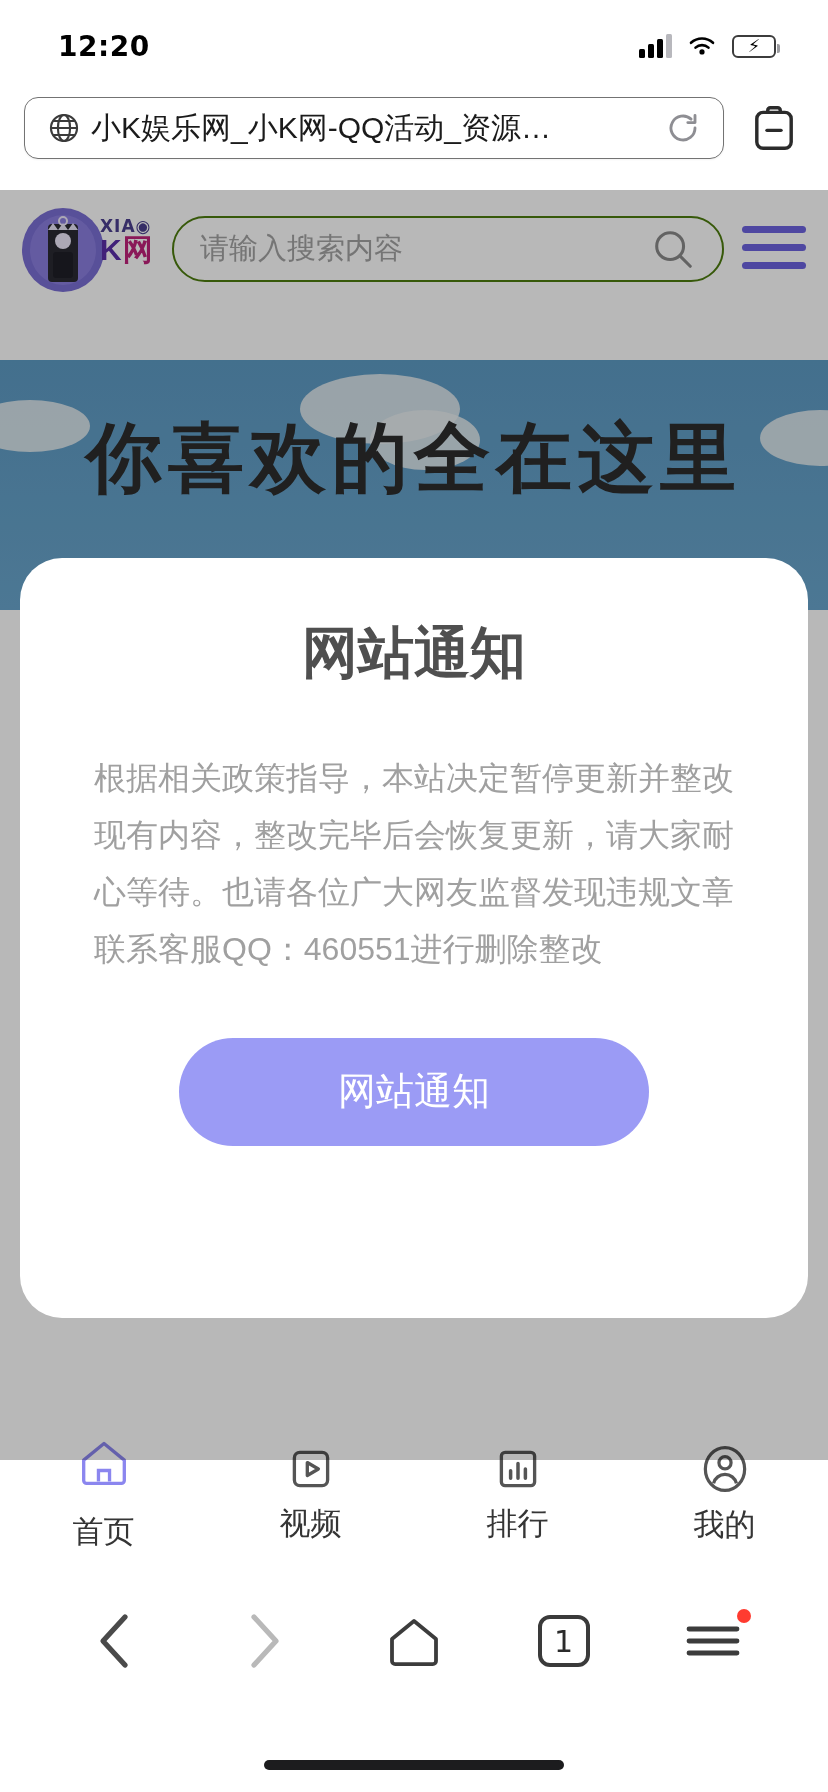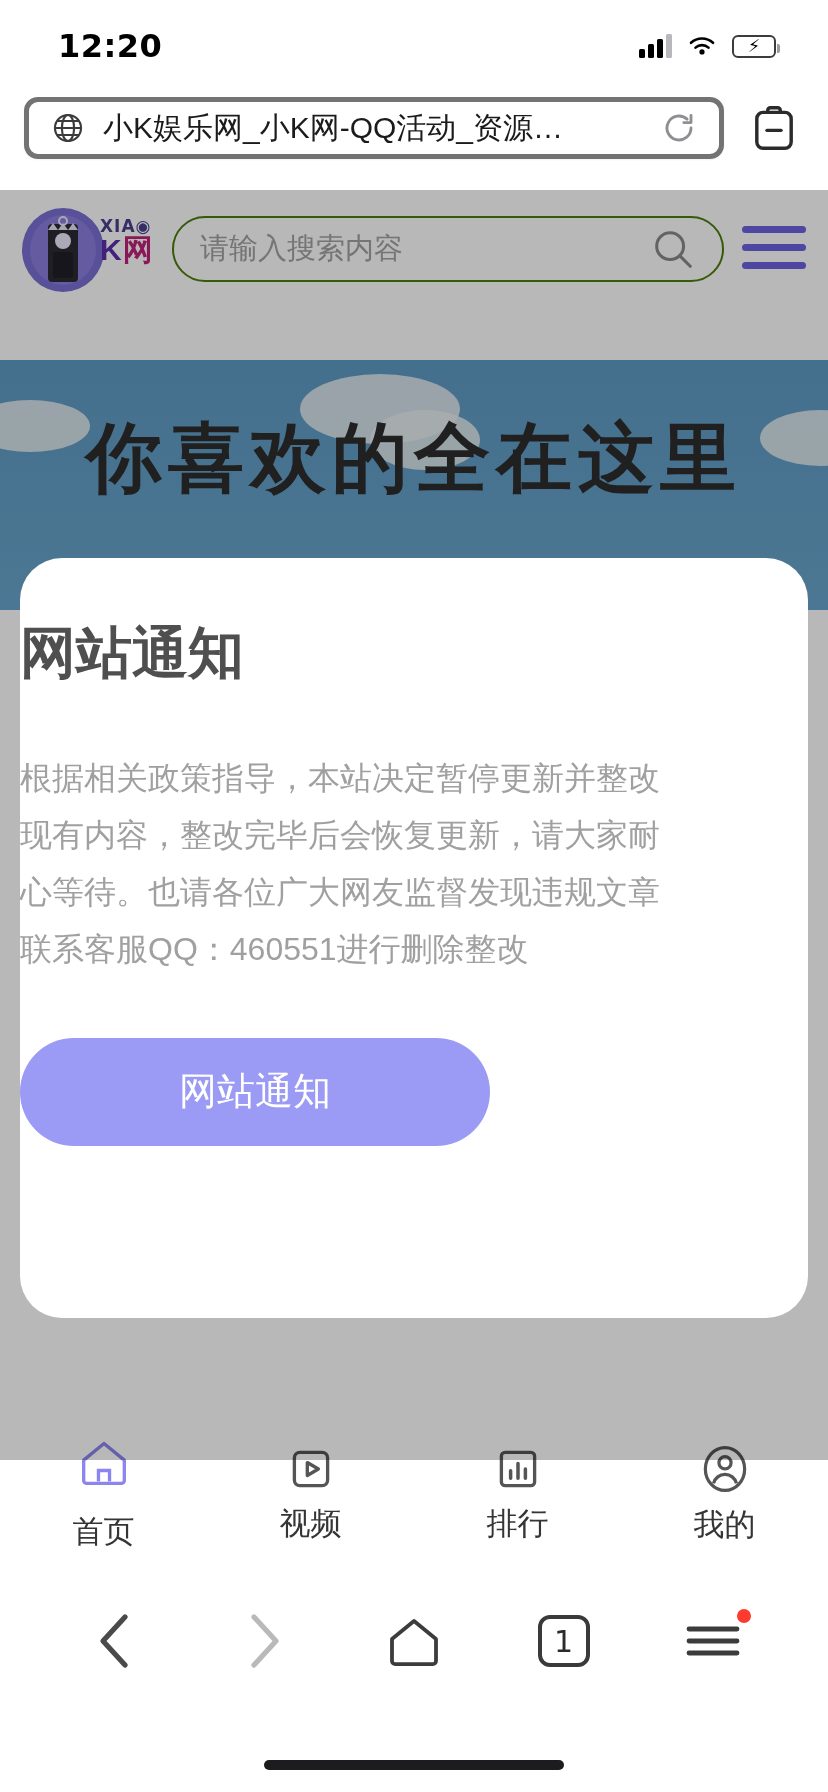--- a/index.html
+++ b/index.html
@@ -8,21 +8,21 @@
     font-family:"Liberation Sans","DejaVu Sans",sans-serif;
     background:#ffffff; overflow:hidden; position:relative;
   }
 
   
   .statusbar{
     position:absolute; top:0; left:0; width:828px; height:92px;
     display:flex; align-items:center; justify-content:space-between;
     padding:0 52px 0 58px;
   }
-  .sb-time{ font-size:32px; font-weight:600; color:#000; letter-spacing:.5px;
+  .sb-time{ font-size:28px; font-weight:600; color:#000; letter-spacing:.5px;
             font-family:"DejaVu Sans",sans-serif; }
   .sb-right{ display:flex; align-items:center; gap:14px; }
   .sig{ display:flex; align-items:flex-end; gap:3px; height:24px; }
   .sig i{ width:6px; background:#000; border-radius:1.5px; display:block; }
   .sig i:nth-child(1){height:9px}
   .sig i:nth-child(2){height:14px}
   .sig i:nth-child(3){height:19px}
   .sig i:nth-child(4){height:24px; background:#b8b8bd;}
   .batt{ width:44px; height:23px; border:2px solid #3c3c3c; border-radius:6px;
          position:relative; padding:2px; }
@@ -31,22 +31,22 @@
   .batt-fill{ width:100%; height:100%; background:#32d74b; border-radius:3px; }
   .bolt{ position:absolute; left:50%; top:50%; transform:translate(-50%,-50%);
          font-size:18px; color:#000; line-height:1; }
 
   
   .urlbar-row{
     position:absolute; top:96px; left:0; width:828px; height:64px;
     display:flex; align-items:center; padding:0 24px; gap:20px;
   }
   .urlfield{
-    flex:1; height:62px; background:#fff; border:5px solid #737373;
-    border-radius:14px; display:flex; align-items:center; gap:18px;
+    flex:1; height:62px; background:#fff; border:1px solid #737373;
+    border-radius:14px; display:flex; align-items:center; gap:10px;
     padding:0 22px; box-shadow:0 1px 2px rgba(0,0,0,.05);
   }
   .url-text{ flex:1; font-size:30px; color:#1b1b1b; white-space:nowrap;
              overflow:hidden; text-overflow:ellipsis; }
   .tabs-btn{ width:60px; display:flex; align-items:center; justify-content:center; }
 
   
   .webview{
     position:absolute; top:160px; left:0; width:828px; height:1270px;
     overflow:hidden; background:#fff;margin-top:30px;
@@ -108,21 +108,21 @@
   }
   .news-text{ flex:1; font-size:30px; color:#262626; white-space:nowrap;
               overflow:hidden; text-overflow:ellipsis; }
   .news-date{ font-size:29px; color:#9a9a9a; flex-shrink:0;
               font-family:"DejaVu Sans",sans-serif; }
 
   
   .modal{
     position:absolute; z-index:10; left:20px; top:368px; width:788px; height:760px;
     background:#fff; border-radius:42px;
-    display:flex; flex-direction:column; align-items:flex-start;
+    display:flex; flex-direction:column; align-items:center;
   }
   .modal-title{ margin-top:58px; font-size:56px; font-weight:700; color:#4f4f4f; }
   .modal-body{
     margin-top:58px; width:640px; font-size:32px; line-height:1.78;
     color:#a0a0a0; text-align:left;
   }
   .modal-btn{
     margin-top:60px; width:470px; height:108px; border-radius:54px;
     background:#9b9bf5; color:#fff; font-size:38px;
     display:flex; align-items:center; justify-content:center; border:none;

